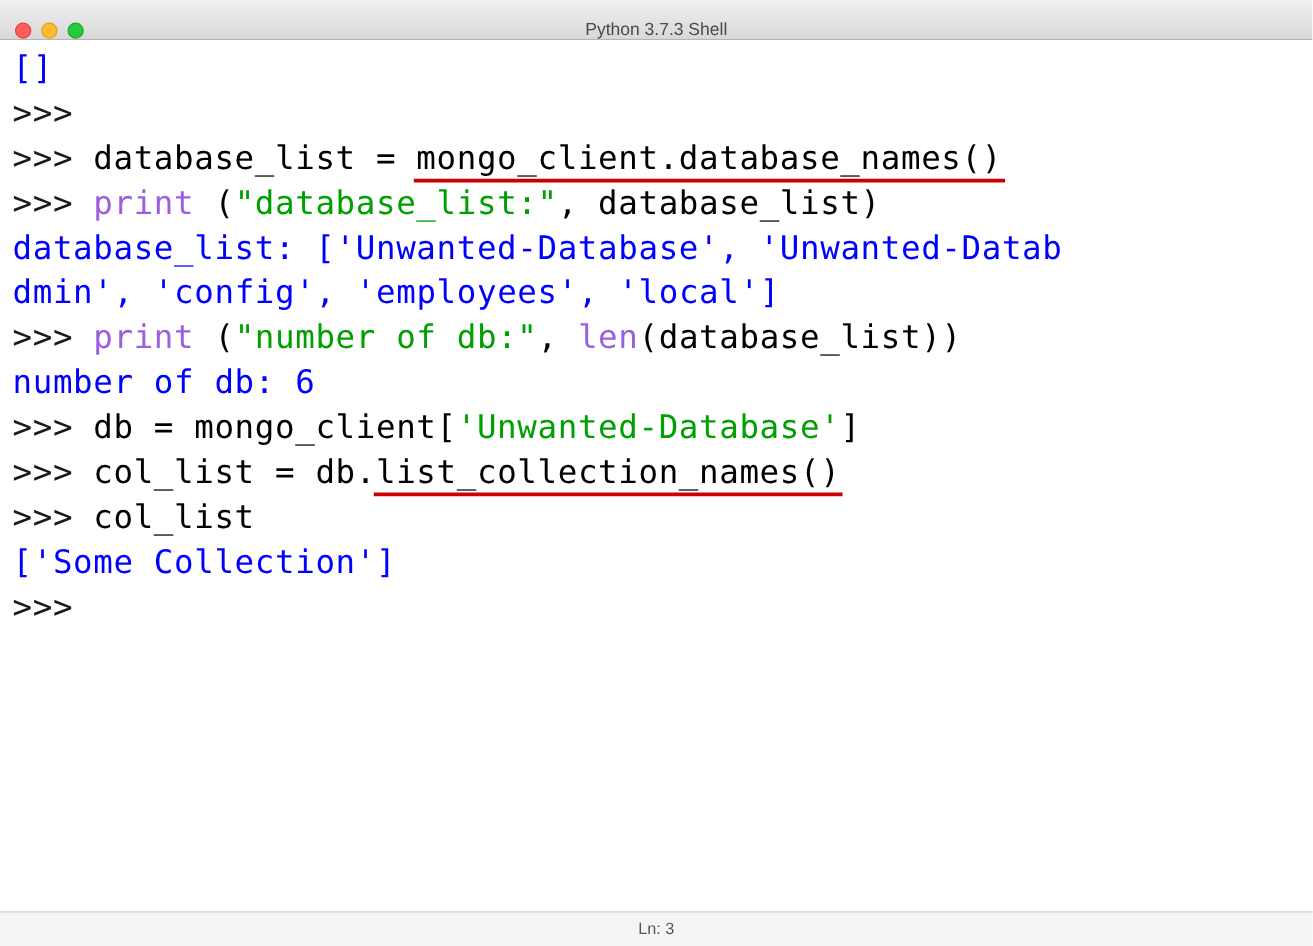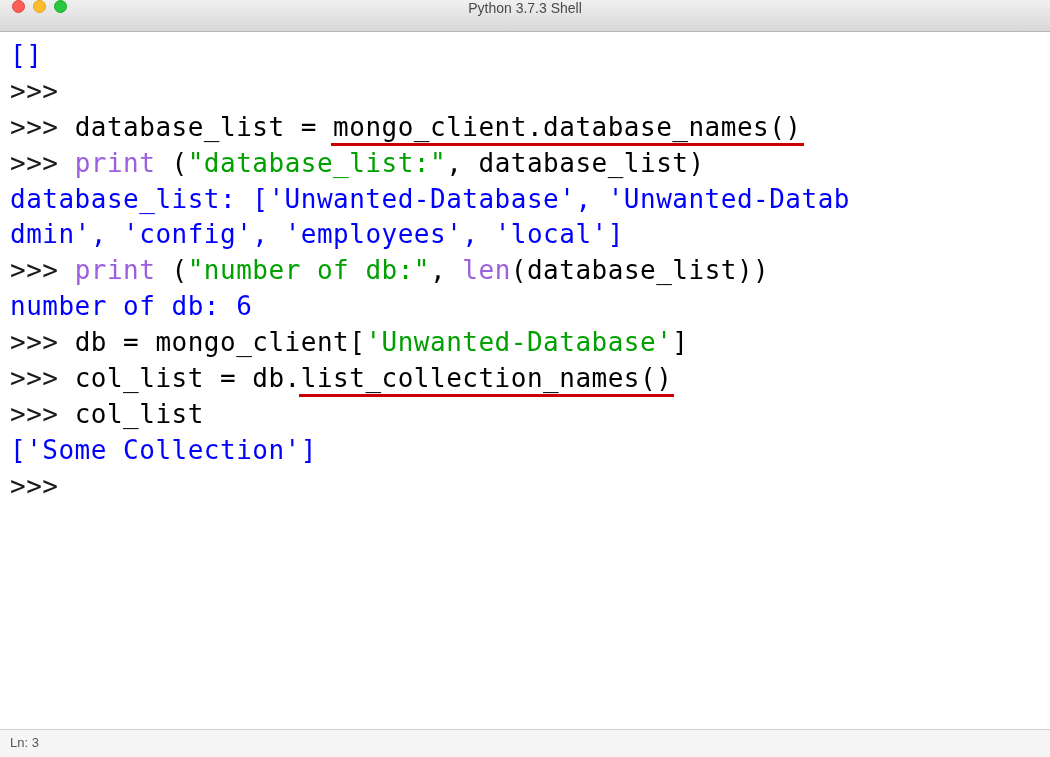--- a/index.html
+++ b/index.html
@@ -14,21 +14,21 @@
       width: 1050px;
       height: 757px;
       overflow: hidden;
     }
 
     .titlebar {
       height: 32px;
       background: linear-gradient(to bottom, #f0f0f0, #d8d8d8);
       border-bottom: 1px solid #b5b5b5;
       display: flex;
-      align-items: flex-start;
+      align-items: flex-end;
       position: relative;
     }
 
     .traffic-lights {
       display: flex;
       gap: 8px;
       padding-left: 12px;
     }
 
     .traffic-light {
@@ -86,21 +86,21 @@
     .statusbar {
       position: absolute;
       bottom: 0;
       right: 0;
       left: 0;
       height: 28px;
       background: #f5f5f5;
       border-top: 1px solid #d0d0d0;
       font-size: 13px;
       color: #555;
-      text-align: left;
+      text-align: center;
       padding: 5px 10px;
       font-family: -apple-system, BlinkMacSystemFont, "Helvetica Neue", Arial, sans-serif;
     }
   </style>
 </head>
 <body>
 
 <div class="titlebar">
   <div class="traffic-lights">
     <div class="traffic-light red"></div>

